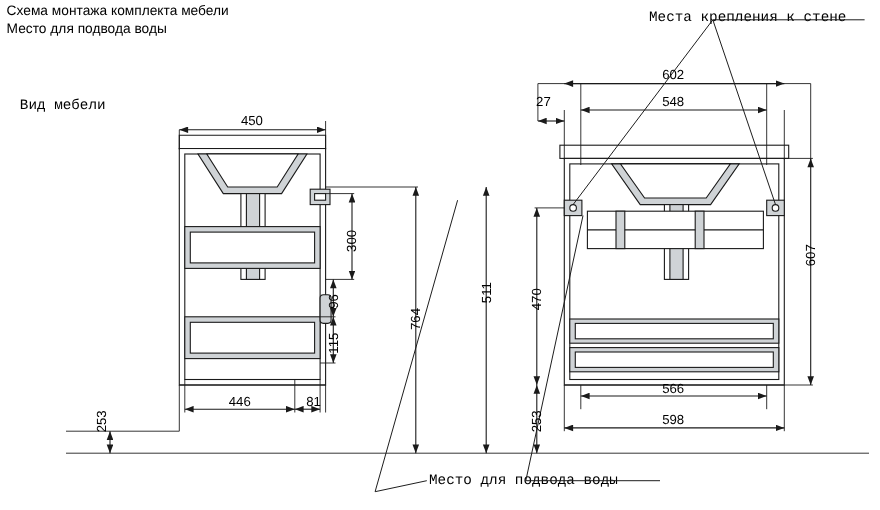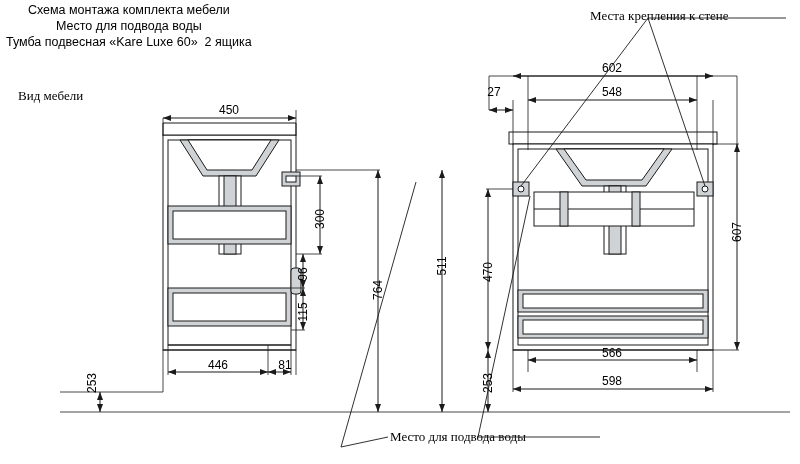--- a/index.html
+++ b/index.html
@@ -7,27 +7,26 @@
     padding: 0;
     background: #ffffff;
   }
   #root {
     position: relative;
     width: 800px;
     height: 464px;
     background: #ffffff;
     font-family: "Liberation Sans", sans-serif;
     overflow: hidden;
-    text-align: center;
   }
   .txt {
     position: absolute;
     color: #000000;
     white-space: pre;
-    font-family: Liberation Serif, serif;
+    font-family: Liberation Mono, monospace;
   }
   .title-block {
     position: absolute;
     left: 6px;
     top: 2px;
     font-size: 12.5px;
     line-height: 16px;
     color: #000;
   }
   .title-block div {
@@ -60,21 +59,20 @@
   }
 </style>
 </head>
 <body>
 
 <div id="root">
 
   <div class="title-block">
     <div>Схема монтажа комплекта мебели</div>
     <div>Место для подвода воды</div>
-    <div>Тумба подвесная «Kare Luxe 60»  2 ящика</div>
   </div>
 
   <div class="txt lbl-vid">Вид мебели</div>
   <div class="txt lbl-mesta">Места крепления к стене</div>
   <div class="txt lbl-mesto-bottom">Место для подвода воды</div>
 
   <svg width="800" height="464" viewBox="0 0 800 464">
     <defs>
       <marker id="arrS" markerWidth="9" markerHeight="9" refX="8" refY="3" orient="auto" markerUnits="strokeWidth">
         <path d="M0,0 L8,3 L0,6 z" fill="#1a1a1a"></path>

